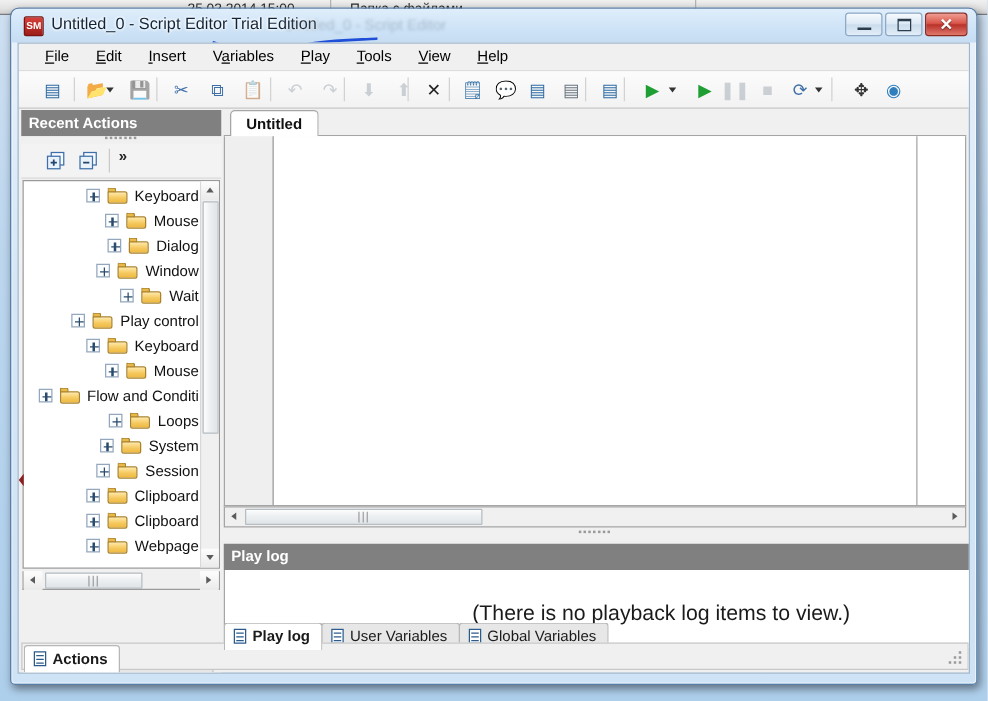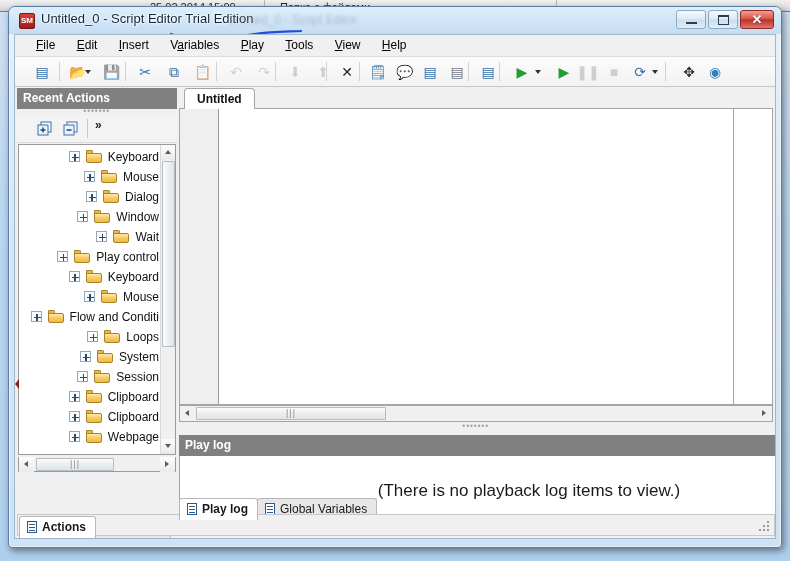--- a/index.html
+++ b/index.html
@@ -491,20 +491,23 @@
       <div id="playlog">
         <div class="panel-header">Play log</div>
         <div id="playlog-body">
           <span>(There is no playback log items to view.)</span>
         </div>
         <div class="tabstrip" id="playlog-tabs">
           <div class="tabbtn active">
             <span class="docicon"></span><span>Play log</span>
           </div>
           <div class="tabbtn">
+            <span class="docicon"></span><span>User Variables</span>
+          </div>
+          <div class="tabbtn">
             <span class="docicon"></span><span>Global Variables</span>
           </div>
         </div>
       </div>
     </div>
 
     <div id="statusbar">
       <span style="position:absolute;left:6px;top:3px;font-size:11px;color:#333"></span>
       <div id="resize-grip">
         <i style="left:8px;top:0"></i>

